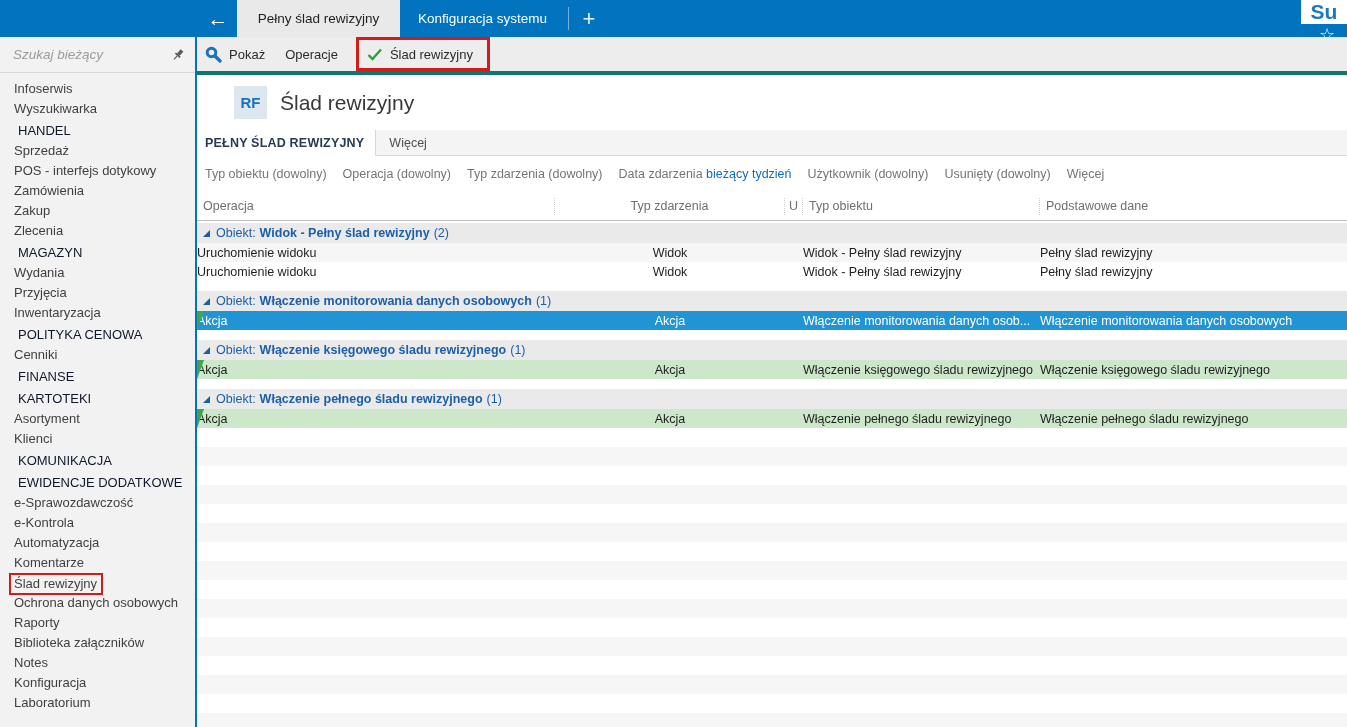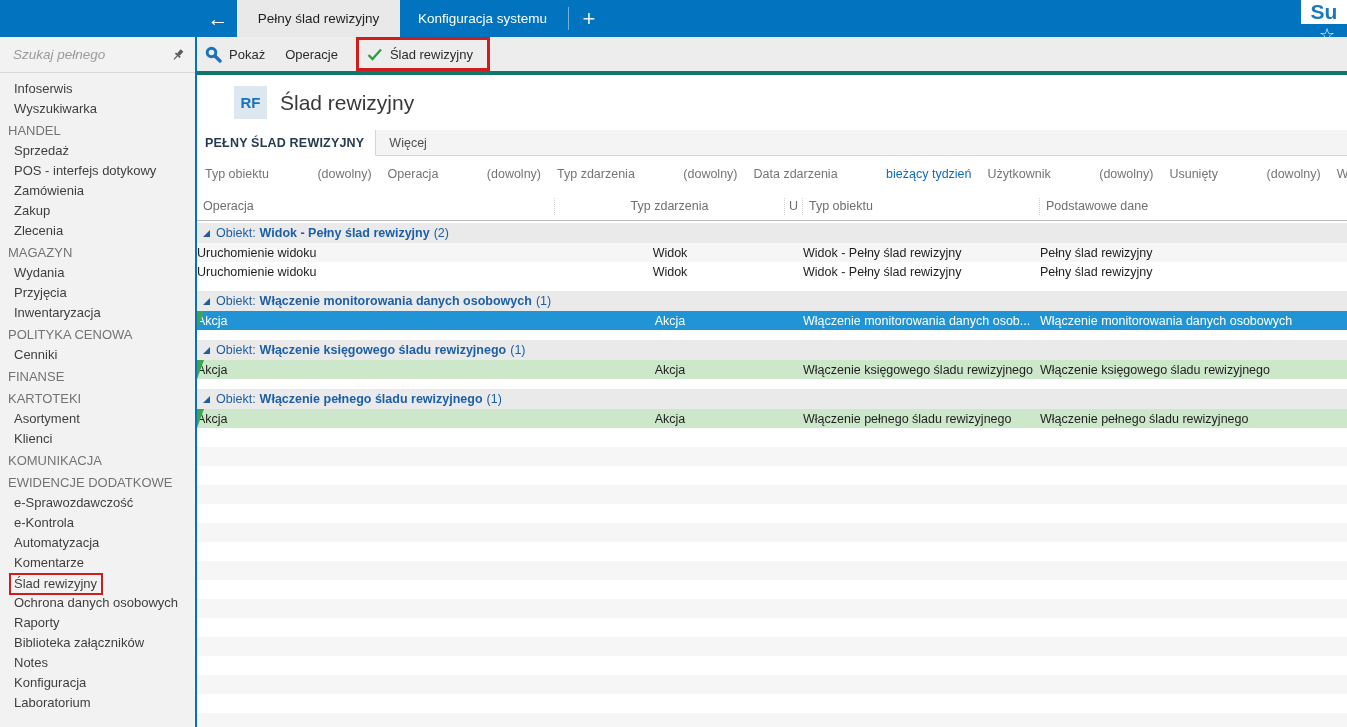--- a/index.html
+++ b/index.html
@@ -17,21 +17,21 @@
   .tb-tab.active { background:#e9e9e9; color:#1f1f1f; }
   .tb-sep { position:absolute; left:568px; top:7px; width:1px; height:23px; background:rgba(255,255,255,.45); }
   .newtab-btn { position:absolute; left:572px; top:0; width:34px; height:37px; display:flex; align-items:center; justify-content:center; color:#eaf3fa; font-size:22px; font-weight:300; }
 
   
   .sidebar { position:absolute; left:0; top:37px; width:195px; height:690px; background:#f2f2f2; }
   .sb-search { height:36px; border-bottom:1px solid #d8d8d8; display:flex; align-items:center; padding:0 10px 0 13px; }
   .sb-search .ph { flex:1; font-style:italic; color:#9b9b9b; font-size:13.5px; }
   .sb-list { padding-top:6px; }
   .sb-item { height:20px; line-height:20px; font-size:13px; color:#3f3f3f; padding-left:14px; white-space:nowrap; cursor:default; }
-  .sb-section { color:#737373; padding-left:8px; margin-top:2px; }
+  .sb-section { color:#0f172a; padding-left:18px; margin-top:2px; }
   .red-outline { display:inline-block; border:2px solid #cf1d1d; padding:0 4px 1px 3px; margin-left:-5px; line-height:17px; }
 
   .vdivider { position:absolute; left:195px; top:37px; width:2px; height:690px; background:#0173bf; }
 
   
   .main { position:absolute; left:197px; top:37px; width:1150px; height:690px; background:#fff; }
 
   .toolbar { height:38px; background:#ededed; border-bottom:4px solid #0f766e; display:flex; align-items:center; font-size:13px; color:#2b2b2b; }
   .tool-item { display:flex; align-items:center; gap:7px; padding:0 10px; height:100%; }
   .tool-item:first-child { padding-left:8px; }
@@ -41,21 +41,21 @@
   .rf-badge { width:33px; height:33px; background:#dce7f0; color:#1a72b8; font-weight:bold; font-size:15px; display:flex; align-items:center; justify-content:center; }
   .page-title { margin-left:13px; font-size:21px; font-weight:300; color:#383838; }
 
   .tabstrip { height:26px; display:flex; align-items:stretch; background:#f4f4f4; }
   .gtab { display:flex; align-items:center; padding:0 13px; font-size:12.5px; border-bottom:1px solid #d6d6d6; color:#4f4f4f; }
   .gtab.active { background:#fff; font-weight:bold; color:#263b52; border-bottom:1px solid #fff; border-right:1px solid #d6d6d6; padding:0 11px 0 8px; letter-spacing:.2px; }
   .gtab-fill { flex:1; border-bottom:1px solid #d6d6d6; }
 
   .filters { height:36px; display:flex; align-items:center; padding-left:8px; font-size:12.5px; color:#757575; gap:16px; background:#fff; }
   .filter-seg { white-space:nowrap; }
-  .filter-seg .fval { color:#757575;margin-left:45px; }
+  .filter-seg .fval { color:#757575; }
   .filter-seg .fval.hl { color:#0b6cc2; }
 
   
   .thead { height:29px; display:flex; align-items:center; border-bottom:1px solid #bdbdbd; font-size:12.5px; color:#6f6f6f; }
   .th { height:17px; line-height:17px; border-right:1px dotted #cfcfcf; padding:0 6px; overflow:hidden; white-space:nowrap; }
   .th:last-child { border-right:none; }
   .c0 { width:358px; } .c1 { width:230px; text-align:center; } .c2 { width:18px; text-align:center; padding:0 2px; }
   .c3 { width:237px; } .c4 { width:307px; }
 
   .rows { font-size:12.5px; color:#1e1e1e; }
@@ -92,21 +92,21 @@
     <div class="tb-tab active" style="left:237px; width:163px;">Pełny ślad rewizyjny</div>
     <div class="tb-tab" style="left:400px; width:165px;">Konfiguracja systemu</div>
     <div class="tb-sep"></div>
     <div class="newtab-btn">
       <span class="icon">+</span>
     </div>
   </div>
 
   <div class="sidebar">
     <div class="sb-search">
-      <span class="ph">Szukaj pełnego</span>
+      <span class="ph">Szukaj bieżący</span>
       <span class="icon">
         <svg width="14" height="14" viewBox="0 0 14 14">
           <g transform="rotate(42 7 7)" fill="#5a5a5a" stroke="#5a5a5a">
             <rect x="5.2" y="1" width="3.6" height="5.5" stroke="none"></rect>
             <rect x="3.8" y="6.5" width="6.4" height="1.6" stroke="none"></rect>
             <line x1="7" y1="8.1" x2="7" y2="13" stroke-width="1.2"></line>
           </g>
         </svg>
       </span>
     </div>

